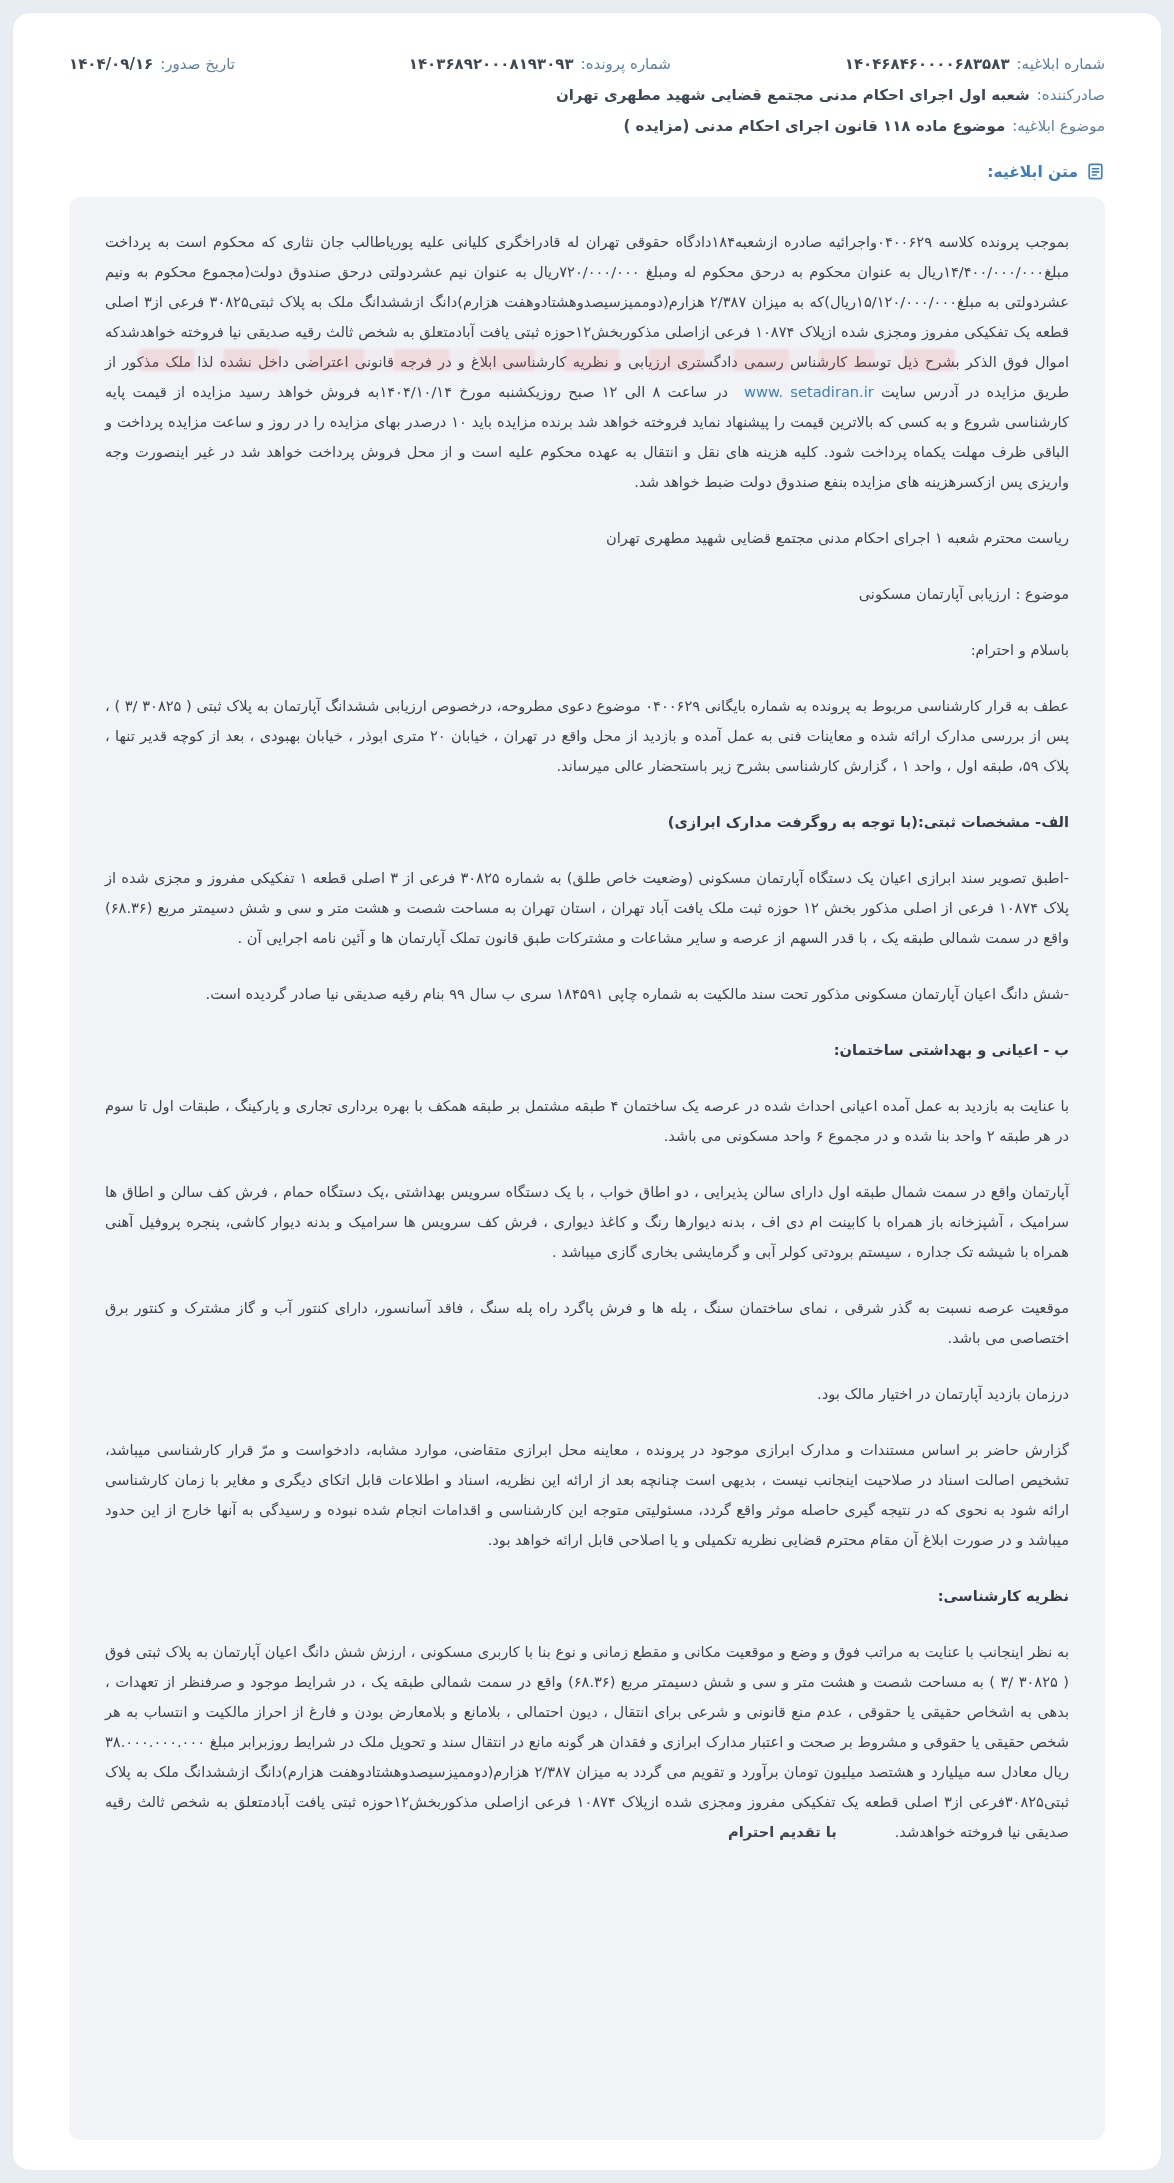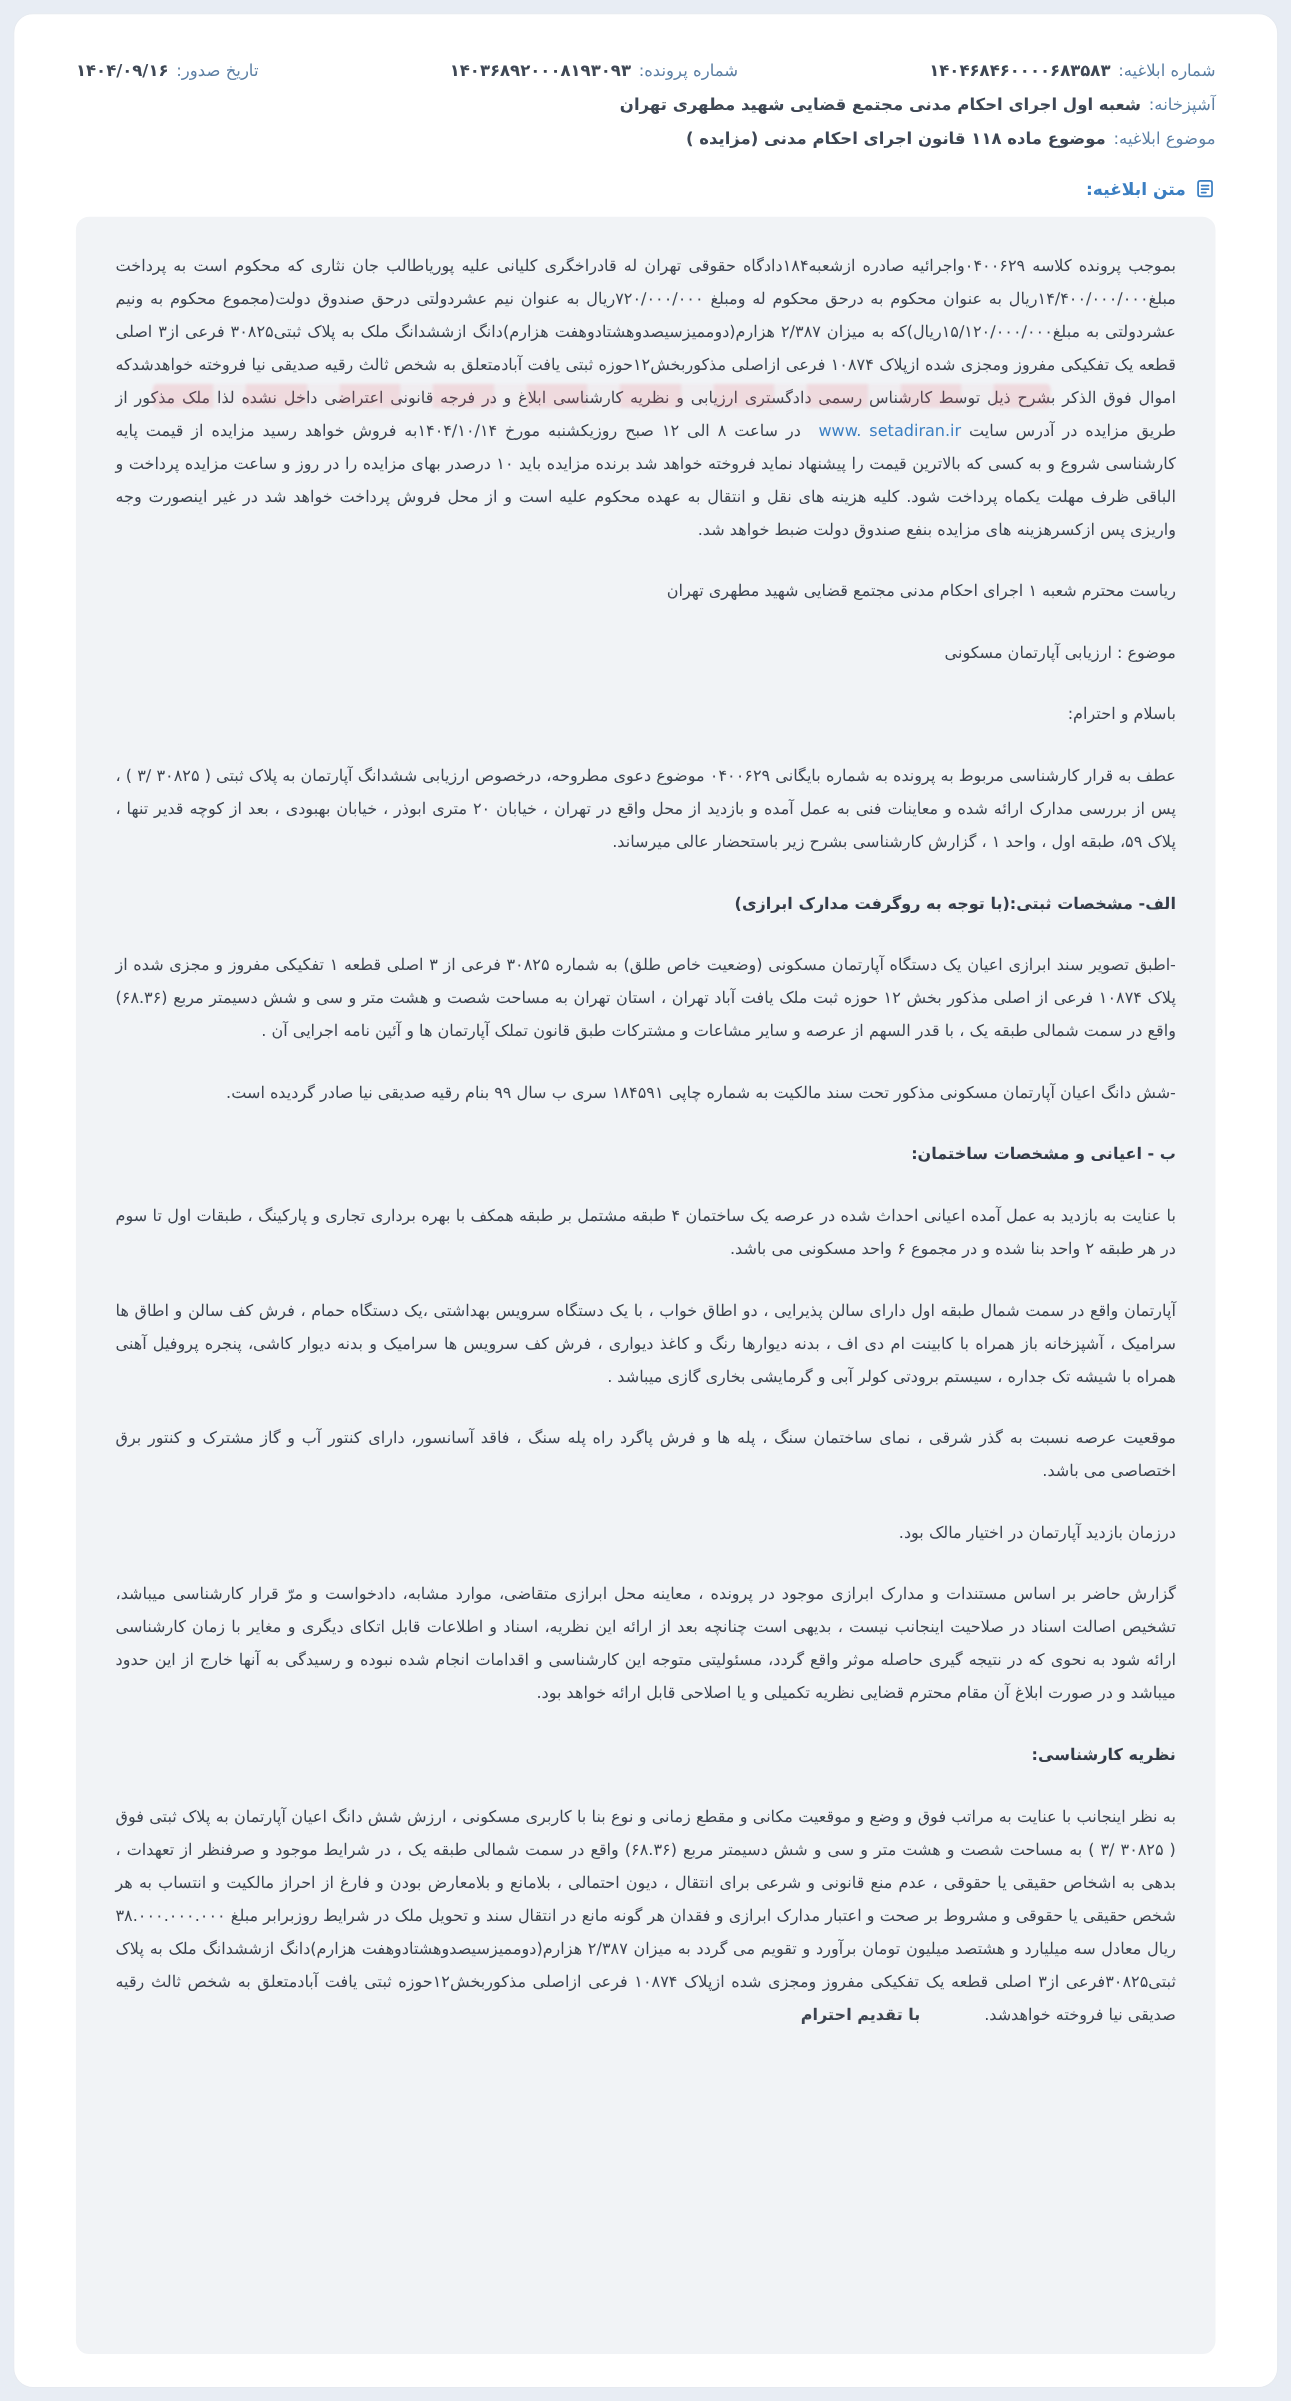--- a/index.html
+++ b/index.html
@@ -100,21 +100,21 @@
       <span class="value">۱۴۰۳۶۸۹۲۰۰۰۸۱۹۳۰۹۳</span>
     </div>
     <div class="meta-item">
       <span class="label">تاریخ صدور:</span>
       <span class="value">۱۴۰۴/۰۹/۱۶</span>
     </div>
   </div>
 
   <div class="meta-row single">
     <div class="meta-item">
-      <span class="label">آشپزخانه:</span>
+      <span class="label">صادرکننده:</span>
       <span class="value">شعبه اول اجرای احکام مدنی مجتمع قضایی شهید مطهری تهران</span>
     </div>
   </div>
 
   <div class="meta-row single">
     <div class="meta-item">
       <span class="label">موضوع ابلاغیه:</span>
       <span class="value">موضوع ماده ۱۱۸ قانون اجرای احکام مدنی (مزایده )</span>
     </div>
   </div>
@@ -142,21 +142,21 @@
     <p>باسلام و احترام:</p>
 
     <p>عطف به قرار کارشناسی مربوط به پرونده به شماره بایگانی  ۰۴۰۰۶۲۹  موضوع دعوی مطروحه، درخصوص ارزیابی ششدانگ آپارتمان به پلاک ثبتی  ( ۳۰۸۲۵ /۳ ) ، پس از بررسی مدارک ارائه شده و معاینات فنی به عمل آمده و بازدید از محل واقع در تهران ،  خیابان ۲۰ متری ابوذر  ، خیابان بهبودی ، بعد از کوچه قدیر تنها  ، پلاک ۵۹، طبقه اول  ، واحد ۱  ، گزارش کارشناسی بشرح زیر باستحضار عالی میرساند.</p>
 
     <p class="b">الف- مشخصات ثبتی:(با توجه به روگرفت مدارک ابرازی)</p>
 
     <p>-اطبق تصویر سند ابرازی اعیان  یک دستگاه آپارتمان مسکونی (وضعیت خاص طلق) به شماره ۳۰۸۲۵  فرعی از  ۳   اصلی قطعه ۱  تفکیکی مفروز و مجزی شده از پلاک ۱۰۸۷۴  فرعی از اصلی مذکور بخش  ۱۲ حوزه ثبت ملک یافت آباد تهران ،  استان  تهران به مساحت شصت و هشت  متر  و  سی و شش  دسیمتر مربع (۶۸.۳۶) واقع در سمت شمالی  طبقه یک ، با قدر السهم از عرصه و سایر مشاعات و مشترکات طبق قانون تملک آپارتمان ها و آئین نامه اجرایی آن .</p>
 
     <p>-شش دانگ اعیان آپارتمان مسکونی مذکور تحت سند مالکیت به شماره چاپی ۱۸۴۵۹۱  سری ب   سال  ۹۹  بنام رقیه صدیقی نیا   صادر گردیده است.</p>
 
-    <p class="b">ب - اعیانی و مشخصات ساختمان:</p>
+    <p class="b">ب - اعیانی و بهداشتی ساختمان:</p>
 
     <p>با عنایت به بازدید به عمل آمده  اعیانی احداث شده در عرصه یک ساختمان  ۴  طبقه مشتمل بر طبقه همکف با بهره برداری تجاری و پارکینگ ،  طبقات اول  تا سوم  در هر طبقه  ۲  واحد بنا شده و در مجموع  ۶   واحد مسکونی می باشد.</p>
 
     <p>آپارتمان واقع در سمت شمال  طبقه اول   دارای سالن پذیرایی ، دو اطاق خواب ، با یک دستگاه سرویس بهداشتی ،یک دستگاه حمام  ، فرش کف سالن و اطاق ها سرامیک ، آشپزخانه باز  همراه با کابینت ام دی اف ، بدنه دیوارها رنگ و کاغذ دیواری  ،  فرش کف سرویس ها سرامیک و بدنه دیوار کاشی، پنجره پروفیل آهنی  همراه با شیشه تک جداره ، سیستم برودتی کولر آبی  و  گرمایشی بخاری گازی  میباشد .</p>
 
     <p>موقعیت عرصه نسبت به گذر شرقی ، نمای ساختمان سنگ ، پله ها و فرش پاگرد راه پله سنگ ، فاقد آسانسور، دارای کنتور آب و گاز مشترک و کنتور برق اختصاصی می باشد.</p>
 
     <p>درزمان  بازدید آپارتمان در اختیار مالک  بود.</p>
 
 

